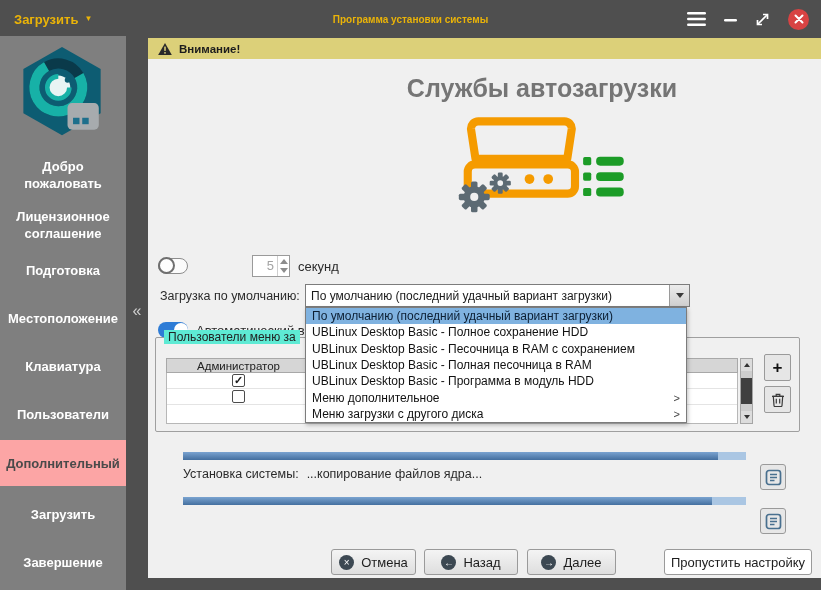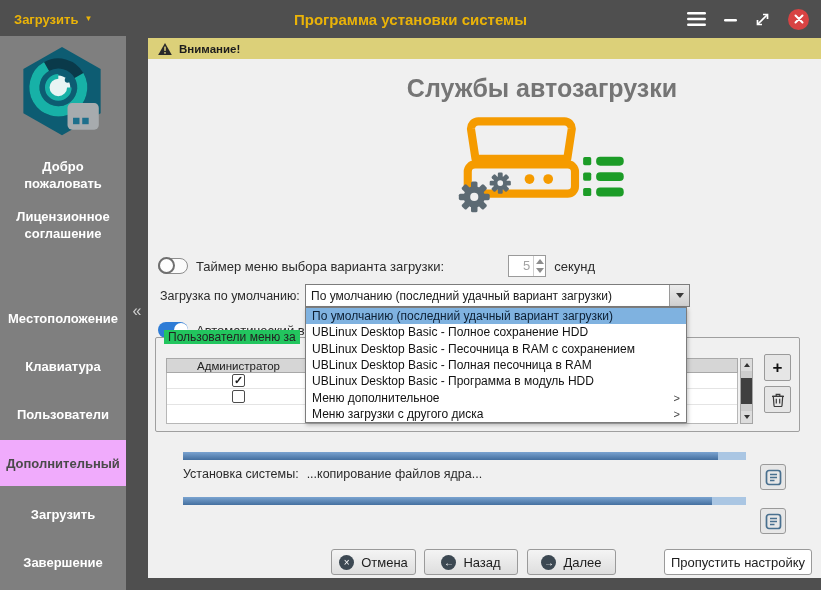--- a/index.html
+++ b/index.html
@@ -1,32 +1,32 @@
 <!DOCTYPE html>
 <html><head>
 <meta charset="utf-8">
 <style>
   *{margin:0;padding:0;box-sizing:border-box}
   body{font-family:"Liberation Sans",sans-serif;background:#222}
   .window{position:relative;width:821px;height:590px;background:#4f4f4f;overflow:hidden;font-size:13px}
 
   
   .titlebar{position:absolute;left:0;top:0;width:100%;height:38px;display:flex;align-items:center;color:#eab308}
-  .tb-title{position:absolute;left:0;right:0;text-align:center;font-size:15px;font-weight:bold;pointer-events:none}
+  .tb-title{position:absolute;left:0;right:0;text-align:center;font-size:10px;font-weight:bold;pointer-events:none}
   .tb-load{display:flex;align-items:center;gap:6px;padding:0 14px;height:100%;font-weight:bold;font-size:13px;cursor:pointer;z-index:2}
   .tb-caret{font-size:8px;line-height:1}
   .tb-controls{margin-left:auto;display:flex;align-items:center;gap:18px;padding-right:12px;z-index:2}
   .tb-btn{display:flex;align-items:center;justify-content:center;cursor:pointer}
   .close-btn{width:21px;height:21px;border-radius:50%;background:#d84343;display:flex;align-items:center;justify-content:center}
 
   
   .sidebar{position:absolute;left:0;top:36px;width:126px;height:554px;background:#7f7f7f}
   .logo{position:absolute;left:16px;top:10px}
   .nav-item{position:absolute;left:0;width:126px;padding:0 8px;text-align:center;font-size:13px;font-weight:bold;color:#fff;line-height:17px;cursor:pointer}
-  .nav-item.active{background:#f0abfc;color:#4a4a4a;display:flex;align-items:center;justify-content:center}
+  .nav-item.active{background:#fca5a5;color:#4a4a4a;display:flex;align-items:center;justify-content:center}
   .collapse{position:absolute;left:126px;top:296px;width:22px;height:30px;color:#cfcfcf;font-size:16px;display:flex;align-items:center;justify-content:center;cursor:pointer;z-index:3}
 
   
   .content{position:absolute;left:148px;top:38px;width:788px;height:540px;background:#f0f0f0}
   .warnbar{position:absolute;left:0;top:0;width:100%;height:21px;background:#dcd079;display:flex;align-items:center;gap:7px;padding:0 10px;font-size:11.5px;font-weight:bold;color:#1d1d1d}
   .page-title{position:absolute;left:0;top:36px;width:100%;text-align:center;font-size:25px;font-weight:bold;color:#757575}
   .hero{position:absolute;left:0;top:70px;width:100%;display:flex;justify-content:center}
   .hero svg{margin-right:26px}
 
   .row{position:absolute;display:flex;align-items:center;gap:8px;font-size:13px;color:#2b2b2b}
@@ -47,21 +47,21 @@
   .combo-text{flex:1;padding:0 5px;font-size:12px;color:#1a1a1a;white-space:nowrap;overflow:hidden}
   .combo-btn{width:20px;height:100%;background:linear-gradient(#ececec,#cfcfcf);border-left:1px solid #9a9a9a;display:flex;align-items:center;justify-content:center}
   .combo-arrow{width:0;height:0;border-left:4px solid transparent;border-right:4px solid transparent;border-top:5px solid #3a3a3a}
 
   .dropdown{position:absolute;left:157px;top:269px;width:382px;background:#fff;border:1px solid #7c7c7c;z-index:60;box-shadow:1px 2px 4px rgba(0,0,0,.25)}
   .dd-item{height:16.3px;line-height:16px;padding:0 6px;font-size:12px;color:#111;display:flex;justify-content:space-between;align-items:center;cursor:pointer;white-space:nowrap;overflow:hidden}
   .dd-item.hl{background:#7fb2e0;color:#0c1f33}
   .dd-chevron{color:#444;font-size:11px;flex:0 0 auto}
 
   .groupbox{position:absolute;left:7px;top:299px;width:645px;height:95px;border:1px solid #9f9f9f;border-radius:2px}
-  .gb-legend{position:absolute;left:8px;top:-8px;background:#22c55e;padding:0 4px;font-size:12px;color:#222;white-space:nowrap}
+  .gb-legend{position:absolute;left:8px;top:-8px;background:#5eead4;padding:0 4px;font-size:12px;color:#222;white-space:nowrap}
   .thead{position:absolute;left:10px;top:20px;width:572px;height:15px;display:flex}
   .th{background:#d6d6d6;border:1px solid #a8a8a8;font-size:11.5px;display:flex;align-items:center;justify-content:center;color:#222}
   .th1{width:145px}
   .th2{flex:1;border-left:none}
   .tbody{position:absolute;left:10px;top:35px;width:572px;height:51px;background:#fff;border:1px solid #b7b7b7;border-top:none}
   .trow{height:16px;display:flex;align-items:stretch;border-bottom:1px solid #e4e4e4}
   .tcell1{width:144px;display:flex;justify-content:center;align-items:center;border-right:1px solid #e4e4e4}
   .tcell2{flex:1}
   .checkbox{width:13px;height:13px;border:1px solid #4c4c4c;background:#fff;border-radius:2px;font-size:11px;line-height:11px;text-align:center;color:#1a1a1a;font-weight:bold;cursor:pointer}
 
@@ -137,20 +137,21 @@
         <circle cx="46" cy="45" r="13" fill="#e8f4f4"></circle>
         <path d="M46 33 a12 12 0 1 0 12 12" fill="none" stroke="#17b1a7" stroke-width="5"></path>
         <circle cx="56" cy="37" r="3" fill="#0d5c72"></circle>
         <rect x="56" y="62" width="34" height="29" rx="5" fill="#a7abae"></rect>
         <rect x="62" y="78" width="7" height="7" fill="#1d6f8c"></rect>
         <rect x="72" y="78" width="7" height="7" fill="#1d6f8c"></rect>
       </svg>
     </div>
     <div class="nav-item" style="top:122px">Добро пожаловать</div>
     <div class="nav-item" style="top:172px">Лицензионное соглашение</div>
+    <div class="nav-item" style="top:226px">Подготовка</div>
     <div class="nav-item" style="top:274px">Местоположение</div>
     <div class="nav-item" style="top:322px">Клавиатура</div>
     <div class="nav-item" style="top:370px">Пользователи</div>
     <div class="nav-item active" style="top:404px;height:46px">Дополнительный</div>
     <div class="nav-item" style="top:470px">Загрузить</div>
     <div class="nav-item" style="top:518px">Завершение</div>
   </div>
   <div class="collapse">«</div>
 
   <div class="content">
@@ -200,21 +201,20 @@
           <rect x="186" y="92" width="10" height="10" rx="2"></rect>
             <rect x="202" y="91.5" width="34" height="11" rx="5"></rect>
         </g>
       </svg>
     </div>
 
     <div class="row" style="left:10px;top:216px;height:24px">
       <div class="toggle off">
           <div class="knob"></div>
         </div>
-      <span>Таймер меню выбора варианта загрузки:</span>
       <div class="spinbox" style="margin-left:56px">
         <span class="spin-val">5</span>
         <div class="spin-arrows">
           <div class="tri-up"></div>
           <div class="tri-down"></div>
         </div>
       </div>
       <span>секунд</span>
     </div>
 

